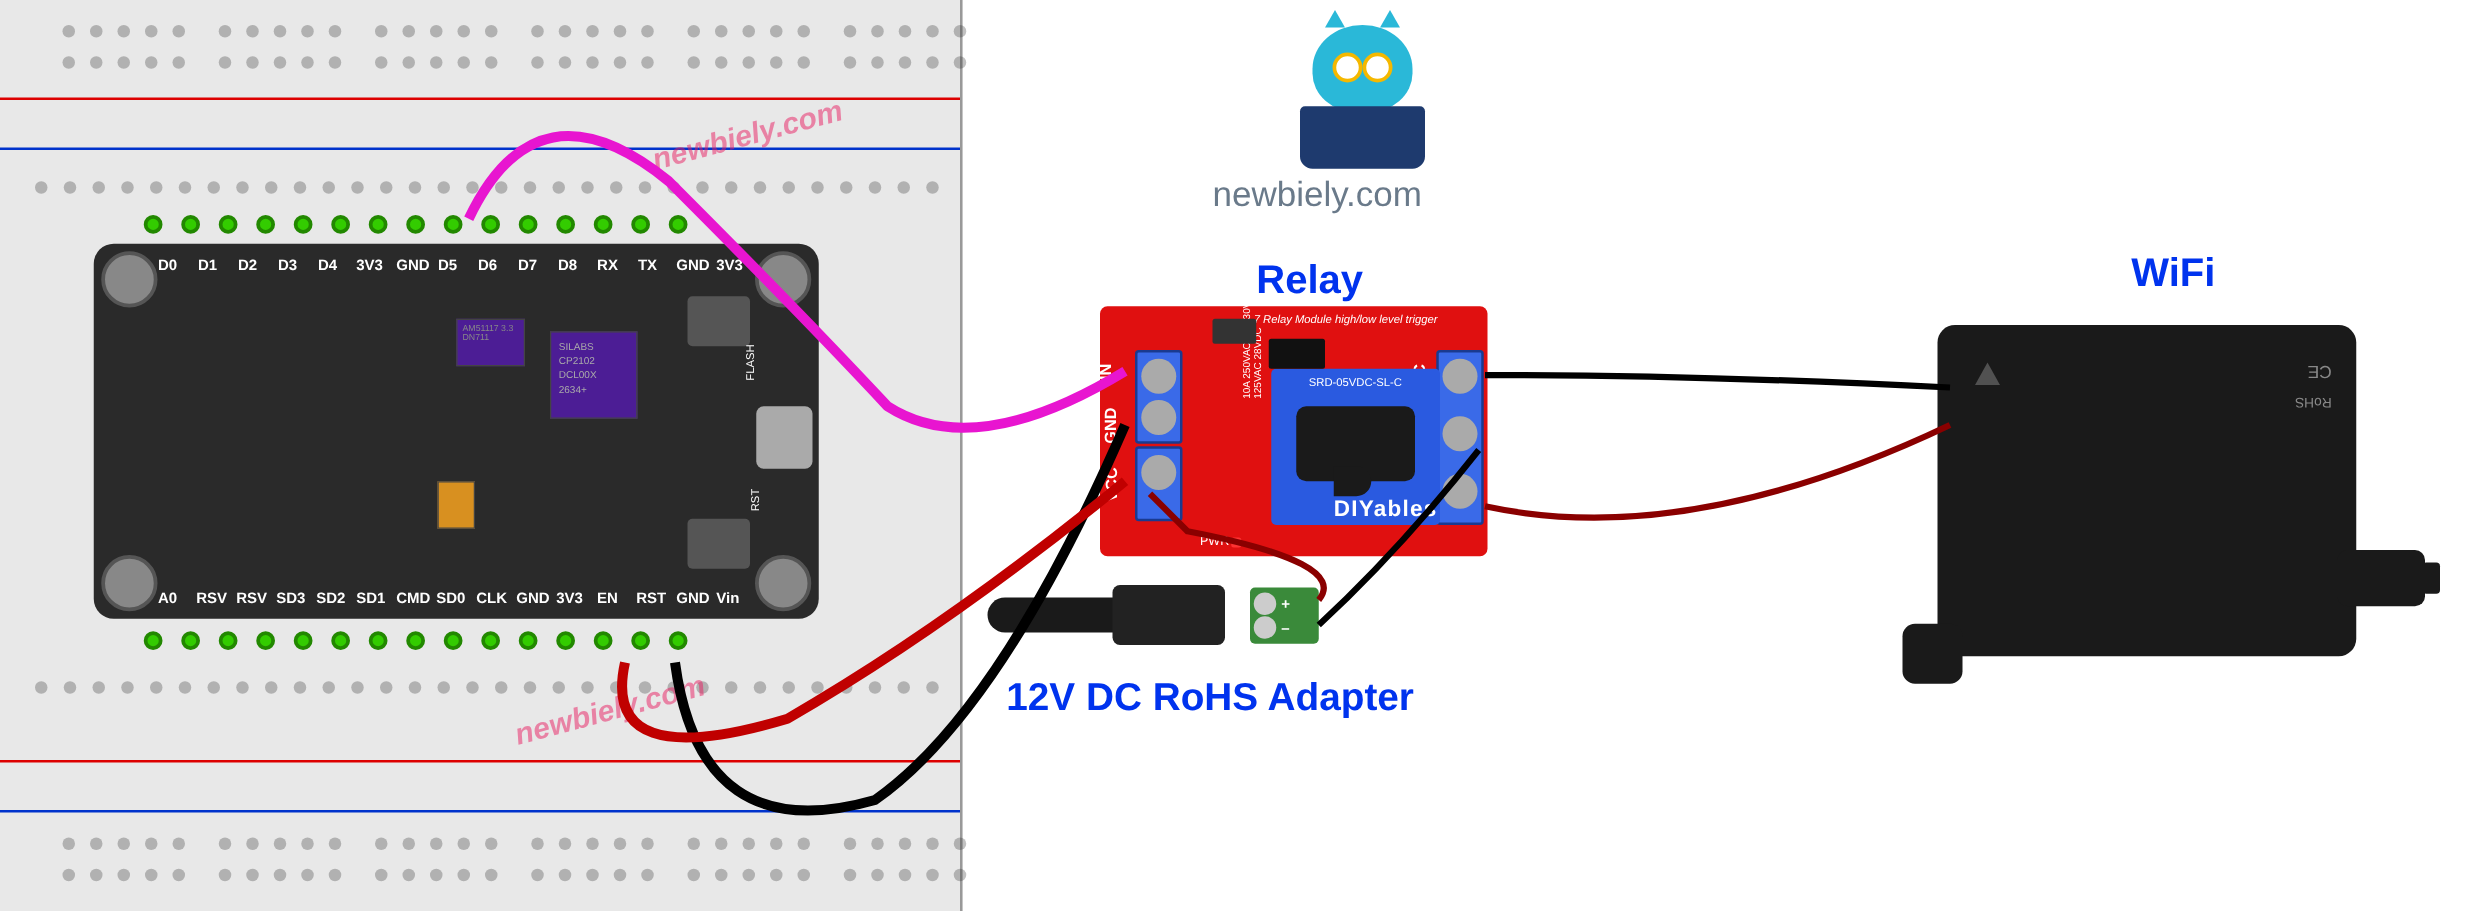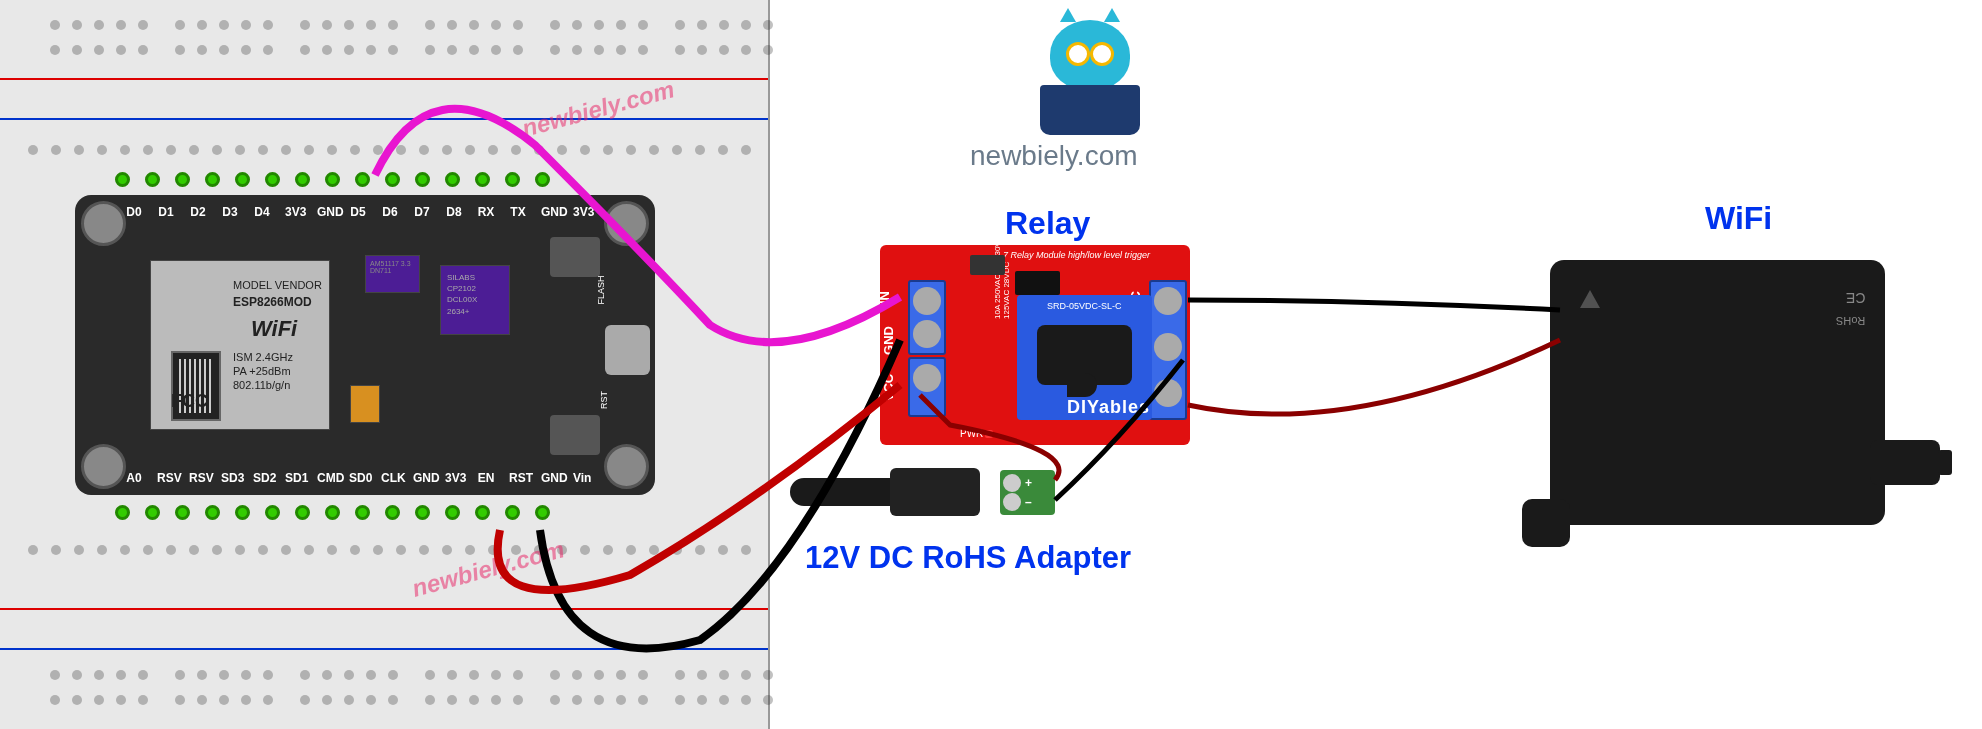--- a/index.html
+++ b/index.html
@@ -332,30 +332,20 @@
       <span class="esp-pin-label">SD0</span>
       <span class="esp-pin-label">CLK</span>
       <span class="esp-pin-label">GND</span>
       <span class="esp-pin-label">3V3</span>
       <span class="esp-pin-label">EN</span>
       <span class="esp-pin-label">RST</span>
       <span class="esp-pin-label">GND</span>
       <span class="esp-pin-label">Vin</span>
     </div>
 
-  <div class="esp-chip" style="left:75px; top:65px; width:180px; height:170px; background:#bbb;">
-    <div class="esp-antenna"></div>
-    <div style="position:absolute; left:82px; top:18px; font-size:11px; color:#222">MODEL VENDOR</div>
-    <div style="position:absolute; left:82px; top:34px; font-size:12px; color:#222; font-weight:bold">ESP8266MOD</div>
-    <div style="position:absolute; left:100px; top:55px; font-size:22px; color:#222; font-weight:bold; font-style:italic">WiFi</div>
-    <div style="position:absolute; left:82px; top:90px; font-size:11px; color:#222">ISM 2.4GHz</div>
-    <div style="position:absolute; left:82px; top:104px; font-size:11px; color:#222">PA +25dBm</div>
-    <div style="position:absolute; left:82px; top:118px; font-size:11px; color:#222">802.11b/g/n</div>
-    <div style="position:absolute; left:20px; top:130px; font-size:18px; color:#222; font-weight:bold">FCC</div>
-  </div>
 
   <div class="esp-chip" style="left:290px; top:60px; width:55px; height:38px">
     <div style="font-size:7px; color:#888; padding:4px">AM51117 3.3 DN711</div>
   </div>
   <div class="esp-chip" style="left:365px; top:70px; width:70px; height:70px">
     <div style="font-size:8px; color:#aaa; padding:6px; line-height:1.4">
       <div>SILABS</div>
       <div>CP2102</div>
       <div>DCL00X</div>
       <div>2634+</div>

